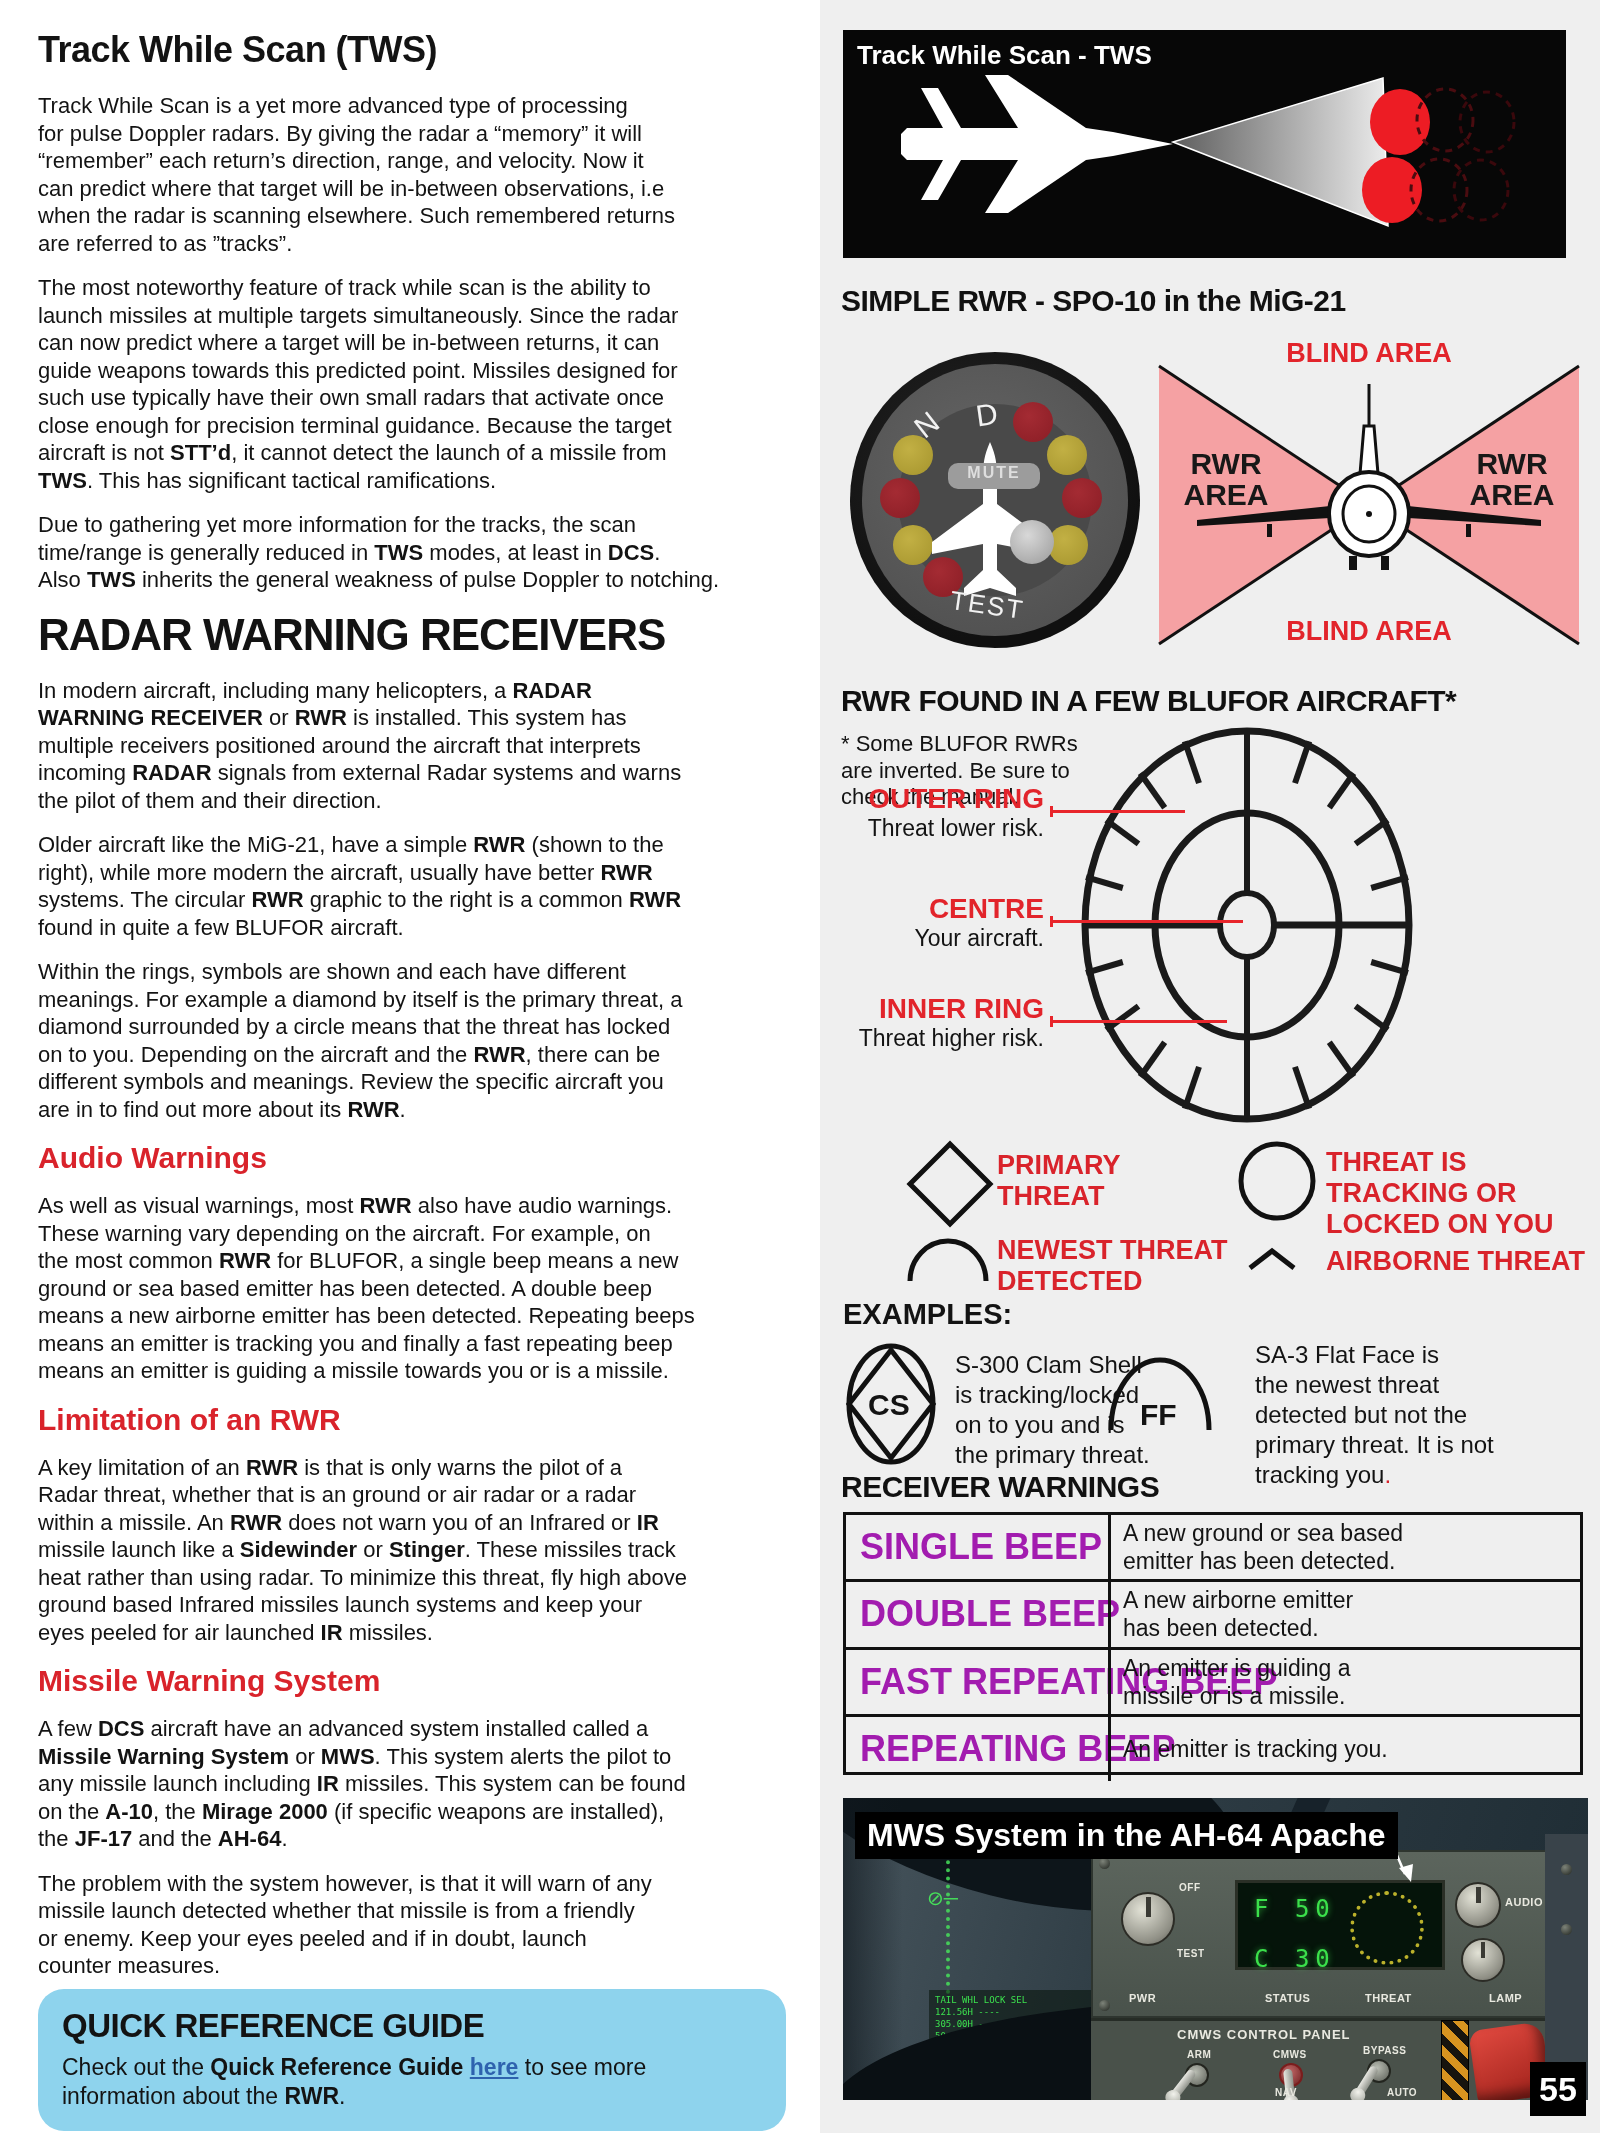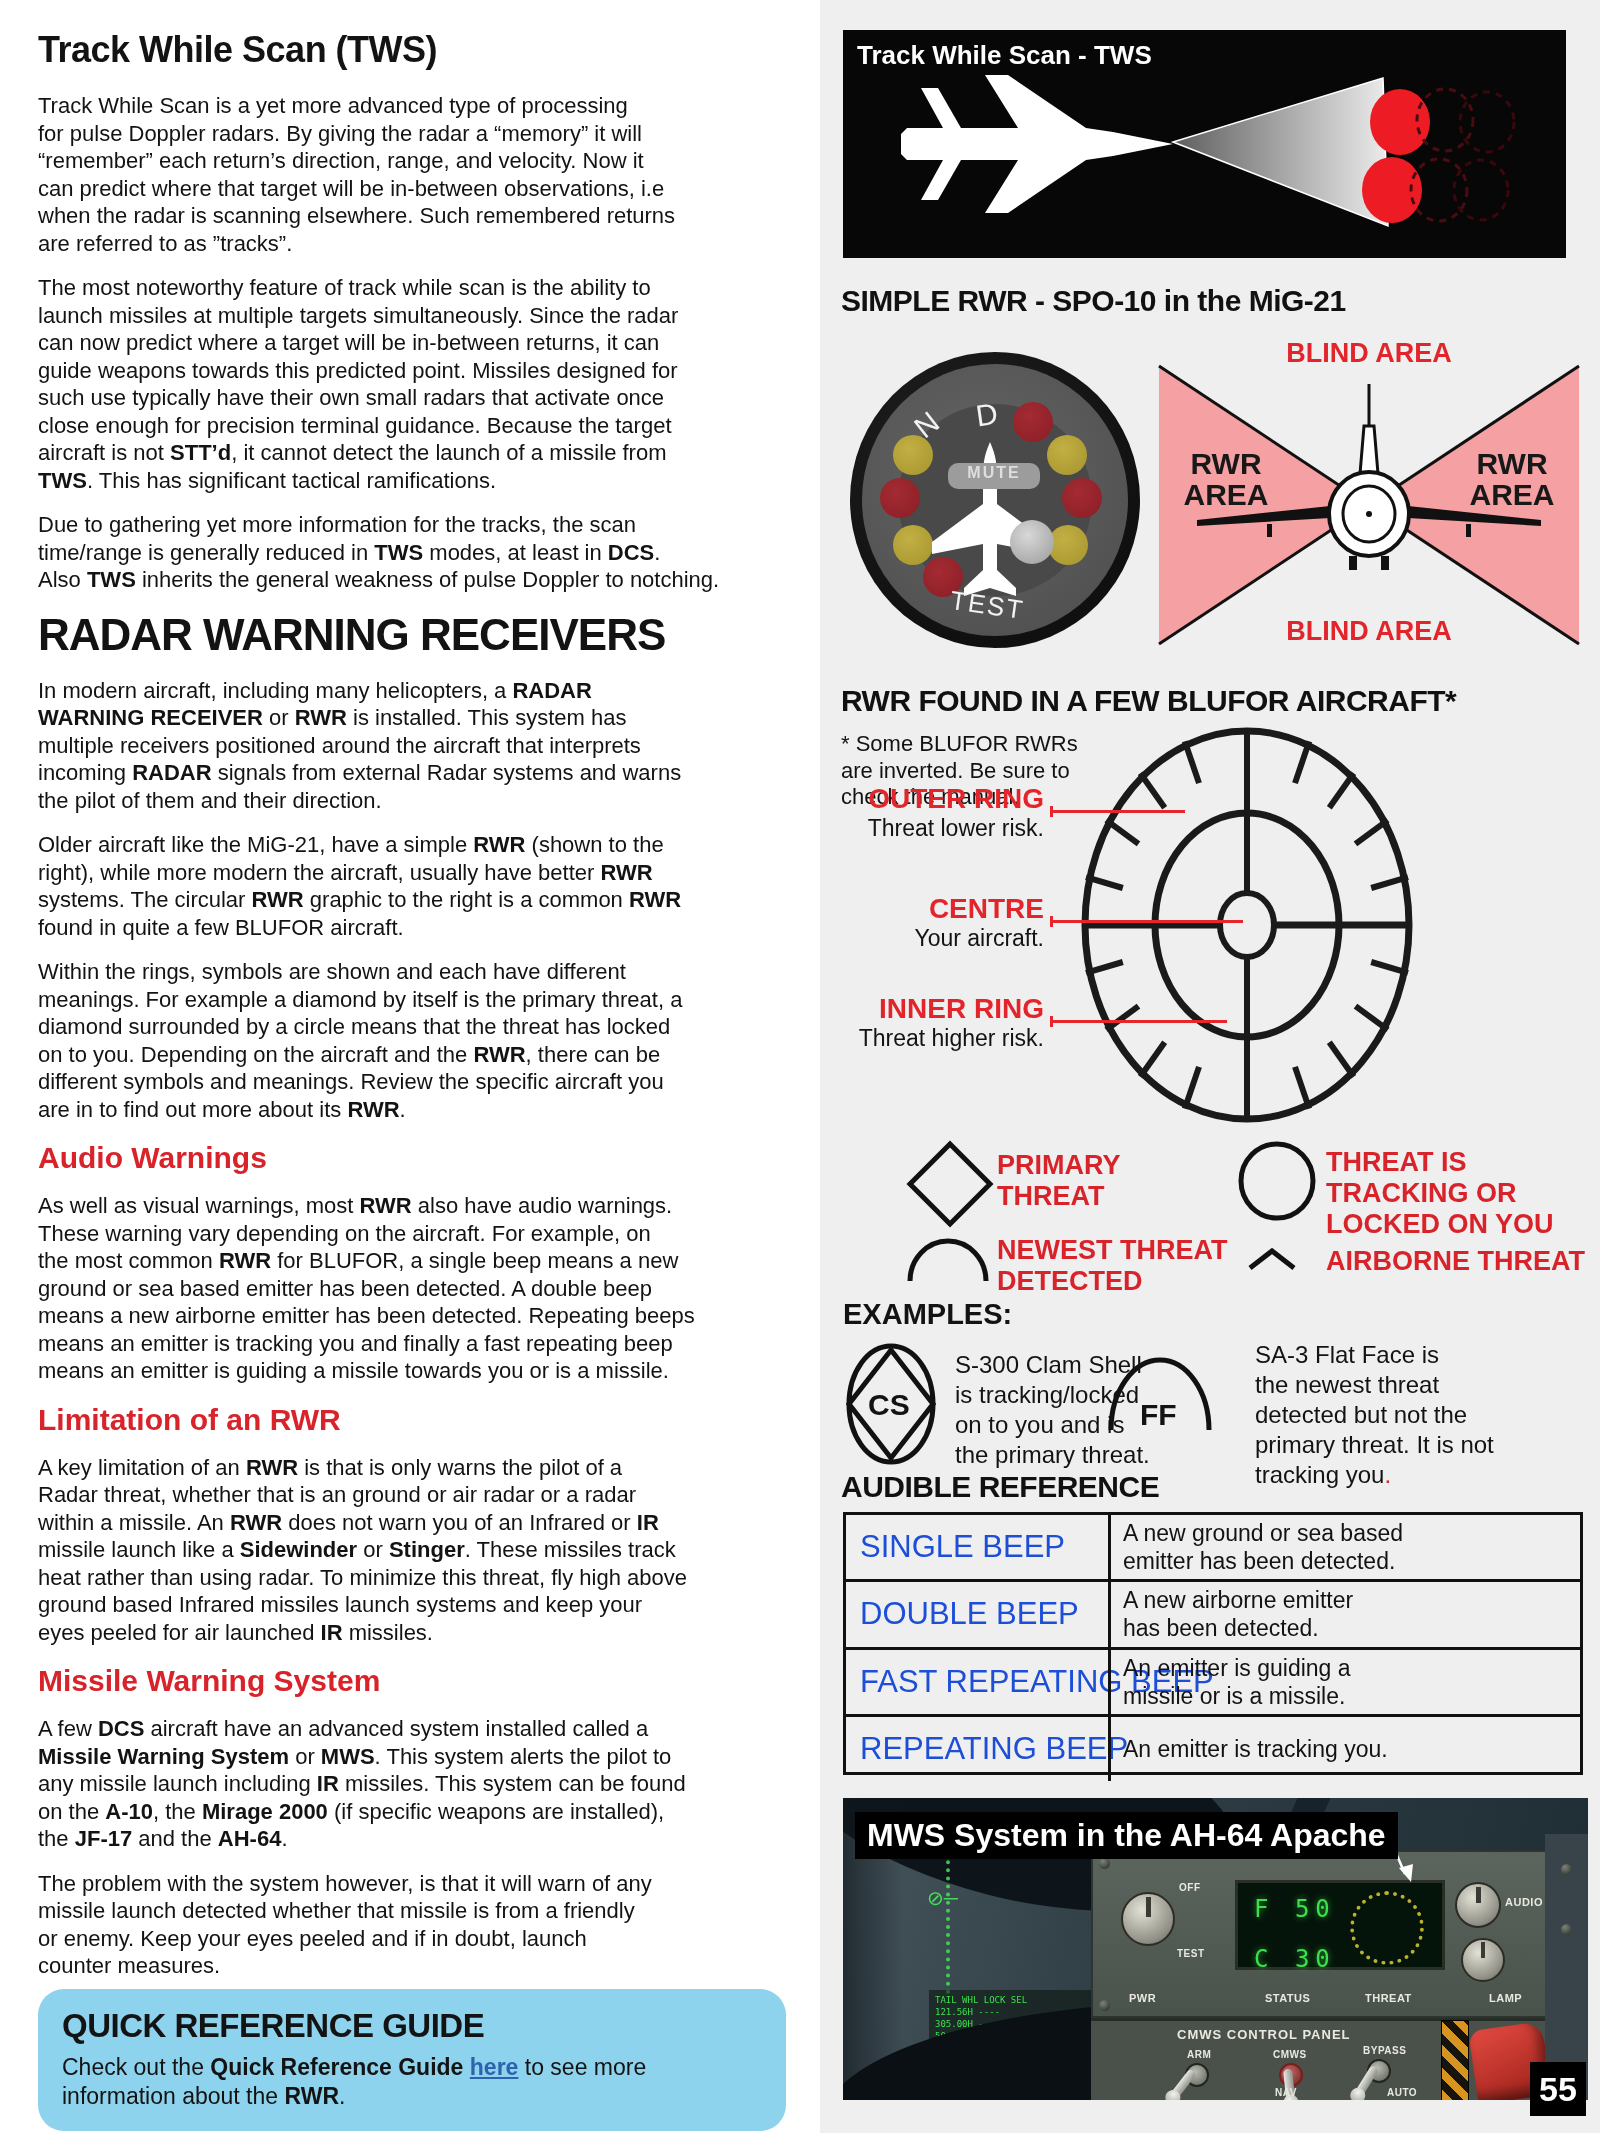--- a/index.html
+++ b/index.html
@@ -60,21 +60,21 @@
   .legtxt{position:absolute;font-size:27px;line-height:31px;font-weight:700;color:#d9232b;white-space:pre-line;}
   .extxt{position:absolute;font-size:24px;line-height:30px;color:#131313;white-space:pre-line;}
   .symtxt{position:absolute;font-size:30px;font-weight:700;color:#131313;}
   .red{color:#d9232b;}
 
   
   .awtable{position:absolute;left:843px;top:1512px;width:740px;height:263px;border:3px solid #111;box-sizing:border-box;background:#efefef;}
   .awrow{position:relative;height:64.25px;border-bottom:3px solid #111;}
   .awrow:last-child{border-bottom:none;}
   .awbeep{position:absolute;left:14px;top:0;height:100%;display:flex;align-items:center;
-          font-size:31px;font-weight:400;color:#1d4ed8;}
+          font-size:36px;font-weight:700;color:#a21caf;}
   .awdesc{position:absolute;left:262px;top:0;width:464px;height:100%;display:flex;align-items:center;
           font-size:23px;line-height:28px;color:#131313;white-space:pre-line;border-left:3px solid #111;padding-left:12px;}
 
   
   .mws{position:absolute;left:843px;top:1798px;width:745px;height:302px;overflow:hidden;
        background:linear-gradient(105deg,#46545c 0%,#2c3a42 45%,#1e2c34 100%);}
   .mws .shade1{position:absolute;left:-60px;top:-90px;width:460px;height:190px;background:#0d151a;border-radius:50%;transform:rotate(14deg);}
   .mws .shade2{position:absolute;left:-30px;top:0;width:90px;height:302px;background:linear-gradient(90deg,#10181e,rgba(16,24,30,0));}
   .mws .cowl{position:absolute;left:-20px;top:208px;width:560px;height:110px;background:#0a1014;border-radius:55% 45% 0 0/90% 60% 0 0;transform:rotate(-3deg);}
   .mws .pillar{position:absolute;left:436px;top:-20px;width:30px;height:130px;background:#17222a;transform:rotate(24deg);}
@@ -343,21 +343,21 @@
   </svg>
   <div class="symtxt" style="left:1140px;top:1398px;">FF</div>
   <div class="extxtwrap abs" style="left:1255px;top:1340px;">
     <span class="extxt pre" style="position:static;">SA-3 Flat Face is
 the newest threat
 detected but not the
 primary threat. It is not
 tracking you</span><span class="extxt red" style="position:static;">.</span>
   </div>
 
-  <div class="rh" style="left:841px;top:1470px;">AUDIBLE REFERENCE</div>
+  <div class="rh" style="left:841px;top:1470px;">RECEIVER WARNINGS</div>
   <div class="awtable">
     <div class="awrow">
       <div class="awbeep">SINGLE BEEP</div>
       <div class="awdesc">A new ground or sea based
 emitter has been detected.</div>
     </div>
     <div class="awrow">
       <div class="awbeep">DOUBLE BEEP</div>
       <div class="awdesc">A new airborne emitter
 has been detected.</div>

